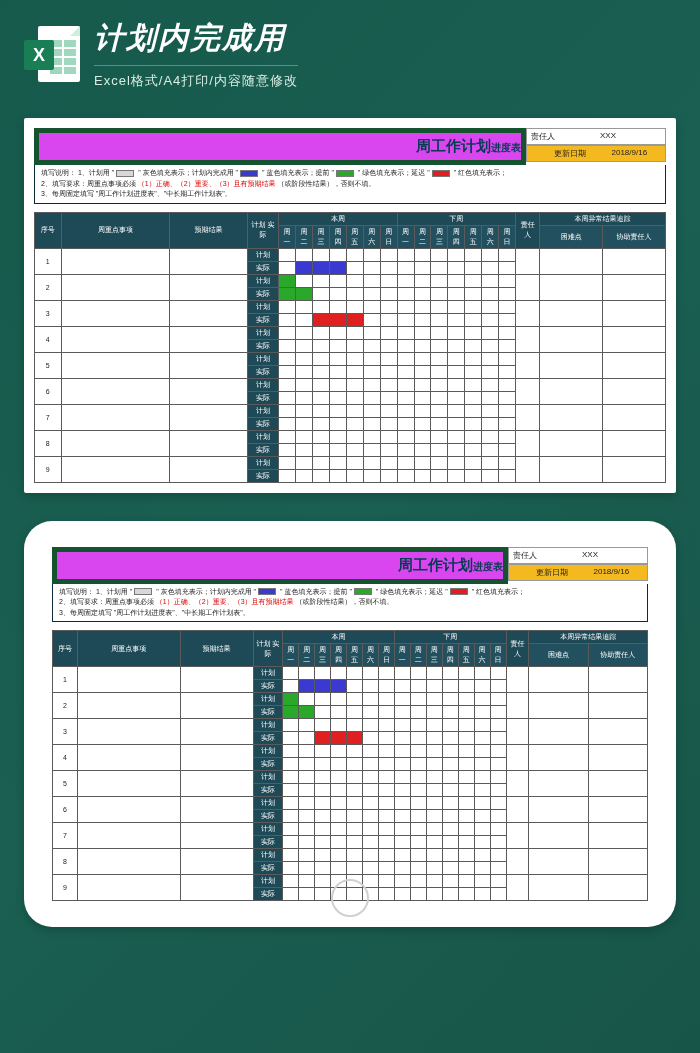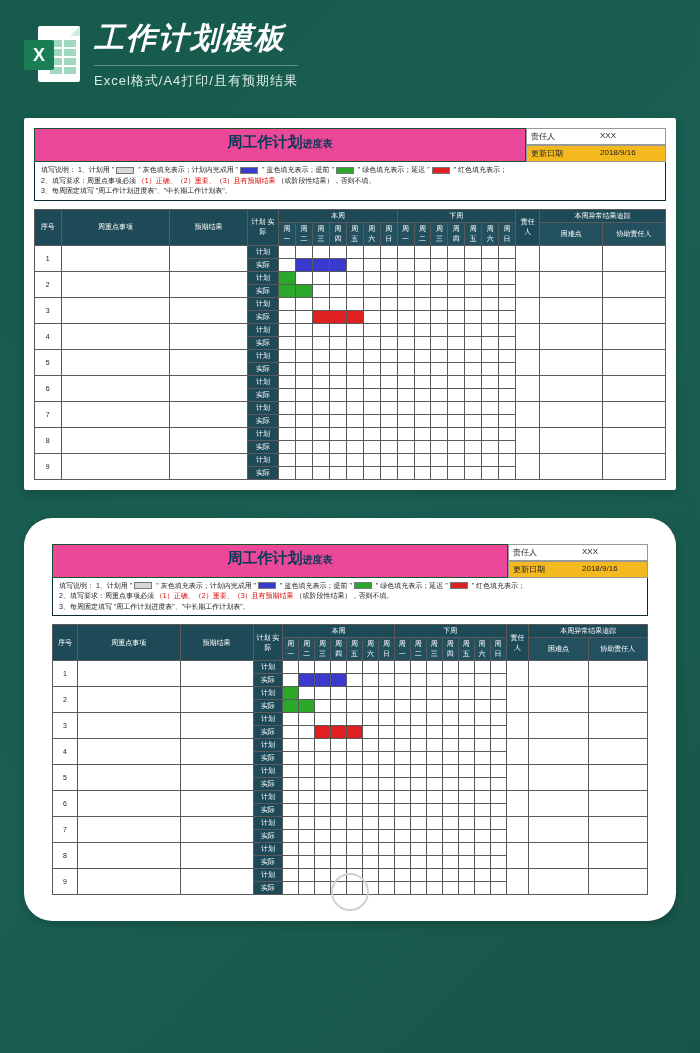--- a/index.html
+++ b/index.html
@@ -86,30 +86,30 @@
     bottom:10px; left:50%;
     transform: translateX(-50%);
     width:34px; height:34px;
     border:2px solid #d0d0d0;
     border-radius:50%;
   }
 
   .sheet-header { display:flex; }
   .sheet-title-cell {
     flex:1;
-    background:#ec4899;
-    border:1px solid #14532d;
-    text-align:center;
+    background:#d946ef;
+    border:5px solid #14532d;
+    text-align:right;
     padding:4px 0;
   }
   .sheet-title-main { font-size:15px; font-weight:bold; color:#063a55; display:inline; }
   .sheet-title-sub { font-size:10px; font-weight:bold; color:#063a55; display:inline; }
   .meta-block { width:140px; font-size:8px; }
   .meta-row { display:flex; border:1px solid #999; }
-  .meta-row.yellow { background:#f4b91e; }
+  .meta-row.yellow { background:#f4b91e;padding-left:23px; }
   .meta-label { flex:1; padding:2px 4px; }
   .meta-val { flex:1; padding:2px 4px; text-align:left; }
 
   .instr {
     border:1px solid #0a2a36;
     border-top:none;
     padding:3px 6px;
     line-height:1.5;
     font-size:7px;
   }
@@ -164,23 +164,23 @@
           <div></div>
           <div></div>
           <div></div>
           <div></div>
           <div></div>
         </div>
       </div>
     <div class="badge">X</div>
   </div>
   <div class="title-block">
-    <div class="title-main">工作计划模板</div>
+    <div class="title-main">计划内完成用</div>
     <div class="divider-line" style="margin:6px 0;"></div>
-    <div class="title-sub">Excel格式/A4打印/且有预期结果</div>
+    <div class="title-sub">Excel格式/A4打印/内容随意修改</div>
   </div>
 </div>
 
 <div class="preview-card">
   <div class="sheet-header">
     <div class="sheet-title-cell">
       <span class="sheet-title-main">周工作计划</span><span class="sheet-title-sub">进度表</span>
     </div>
     <div class="meta-block">
       <div class="meta-row">

